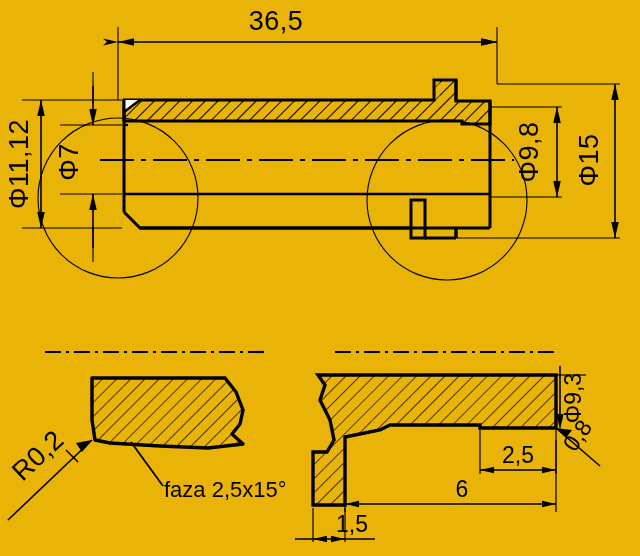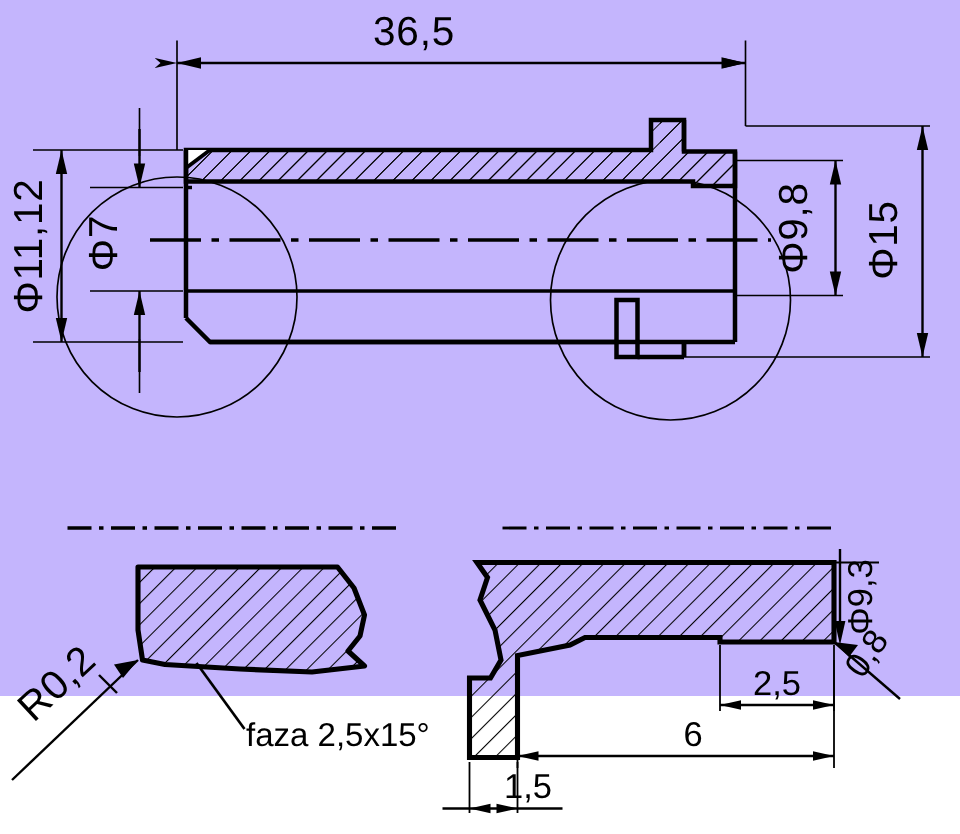--- a/index.html
+++ b/index.html
@@ -9,22 +9,22 @@
   }
   body {
     width: 640px;
     height: 556px;
     font-family: "Liberation Sans", sans-serif;
     overflow: hidden;
   }
   #drawing-root {
     position: relative;
     width: 640px;
-    height: 464px;
-    background: #c4b5fd;
+    height: 556px;
+    background: #eab308;
   }
   svg.cad {
     position: absolute;
     top: 0;
     left: 0;
     width: 640px;
     height: 556px;
   }
   text {
     font-family: "Liberation Sans", sans-serif;

